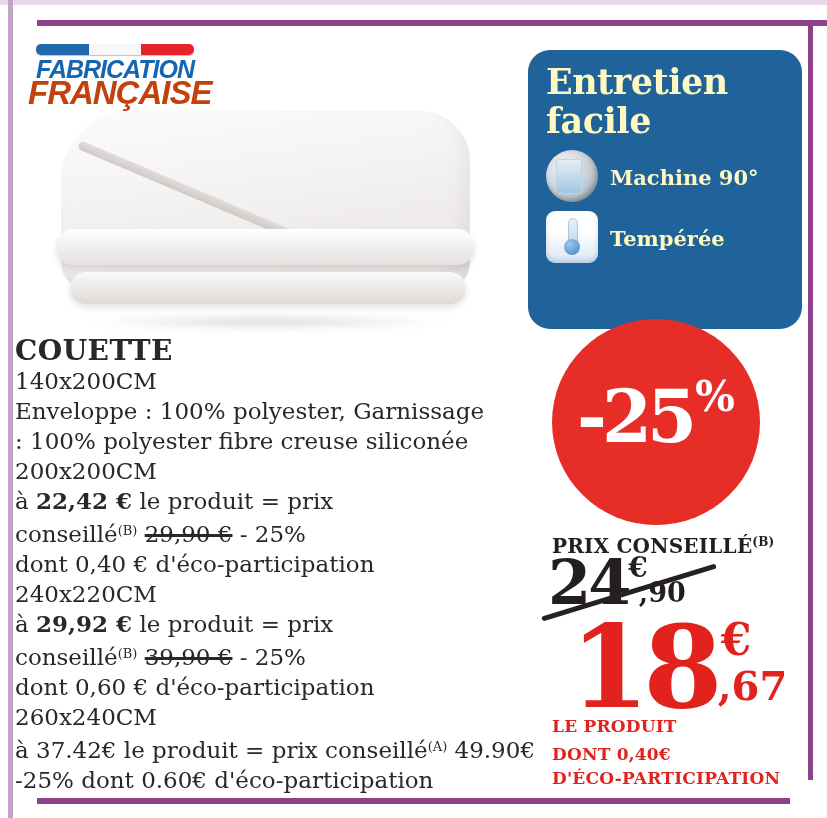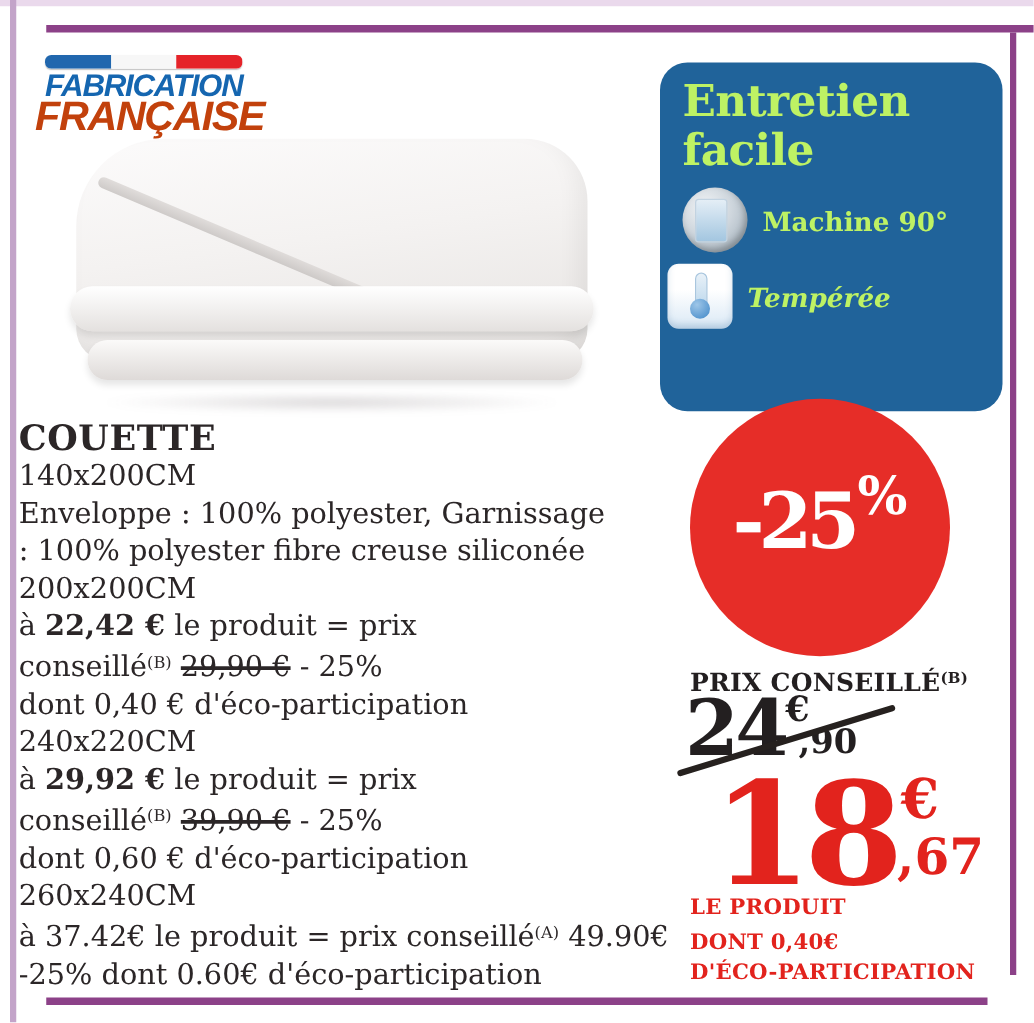--- a/index.html
+++ b/index.html
@@ -39,42 +39,42 @@
     background:linear-gradient(180deg,#ffffff,#e4e1df);border-radius:20px;
     box-shadow:0 4px 6px rgba(0,0,0,0.10);}
   .duvet-band2{position:absolute;left:7%;top:75%;width:87%;height:32px;
     background:linear-gradient(180deg,#fbfaf9,#dedad8);border-radius:18px;
     box-shadow:0 4px 6px rgba(0,0,0,0.10);}
   .duvet-shadow{position:absolute;left:9%;bottom:2px;width:82%;height:16px;
     background:radial-gradient(ellipse at center,rgba(90,80,85,0.22),rgba(0,0,0,0) 70%);
     filter:blur(3px);}
 
   
-  .care-box{left:528px;top:50px;width:274px;height:279px;background:#20639a;border-radius:22px;color:#bef264;}
+  .care-box{left:528px;top:50px;width:274px;height:279px;background:#20639a;border-radius:22px;color:#fef9c3;}
   .care-title{position:absolute;left:18px;top:12px;font-size:35px;line-height:39px;font-weight:bold;letter-spacing:-0.5px;}
   .care-row1{position:absolute;left:18px;top:100px;width:240px;height:54px;}
-  .care-row2{position:absolute;left:6px;top:161px;width:240px;height:54px;font-style:italic;}
+  .care-row2{position:absolute;left:18px;top:161px;width:240px;height:54px;}
   .care-label{position:absolute;left:64px;top:50%;transform:translateY(-50%);
     font-size:21px;font-weight:bold;white-space:nowrap;}
   .icon-machine{position:absolute;left:0;top:0;width:52px;height:52px;border-radius:50%;
     background:radial-gradient(circle at 35% 32%,#f3f5f7 0%,#cdd5dc 45%,#97a6b2 100%);
     box-shadow:inset -2px -3px 5px rgba(0,0,0,0.25);overflow:hidden;}
   .icon-machine::after{content:"";position:absolute;left:10px;top:9px;width:24px;height:33px;
     background:linear-gradient(180deg,#e4eef6,#a3c6e0);border:1px solid #c2d3e1;border-radius:3px;}
   .icon-temp{position:absolute;left:0;top:0;width:52px;height:52px;border-radius:9px;
     background:linear-gradient(180deg,#ffffff 40%,#d9e8f5 100%);box-shadow:inset 0 -3px 5px rgba(60,110,160,0.25);}
   .icon-temp::before{content:"";position:absolute;left:22px;top:7px;width:8px;height:27px;
     background:linear-gradient(180deg,#e8f1f8,#bcd7ec);border:1px solid #a9c6de;border-radius:5px;}
   .icon-temp::after{content:"";position:absolute;left:18px;top:28px;width:16px;height:16px;border-radius:50%;
     background:radial-gradient(circle at 35% 30%,#9ec6e8,#3f87c7);}
 
   
   .discount{left:552px;top:319px;width:208px;height:206px;border-radius:50%;background:#e62d28;
     display:flex;align-items:center;justify-content:center;color:#ffffff;font-weight:bold;}
-  .discount .val{font-size:62px;letter-spacing:-5px;line-height:90px;padding-bottom:10px;}
+  .discount .val{font-size:72px;letter-spacing:-5px;line-height:90px;padding-bottom:10px;}
   .discount .pct{font-size:42px;letter-spacing:0;margin-top:-52px;margin-left:3px;}
 
   
   .rec-label{left:552px;top:534px;font-size:20px;font-weight:bold;color:#231f20;letter-spacing:0.2px;white-space:nowrap;}
   .rec-label .sup{font-size:12px;vertical-align:7px;}
   .old-price{left:548px;top:552px;width:200px;height:72px;color:#231f20;font-weight:bold;white-space:nowrap;}
   .old-int{font-size:62px;line-height:62px;letter-spacing:-3px;}
   .old-cur{font-size:28px;position:relative;top:-27px;margin-left:0px;}
   .old-dec{font-size:27px;position:relative;top:-2px;margin-left:-9px;margin-top:28px;}
   .old-strike{position:absolute;left:-10px;top:38px;width:182px;height:5px;background:#26211f;

